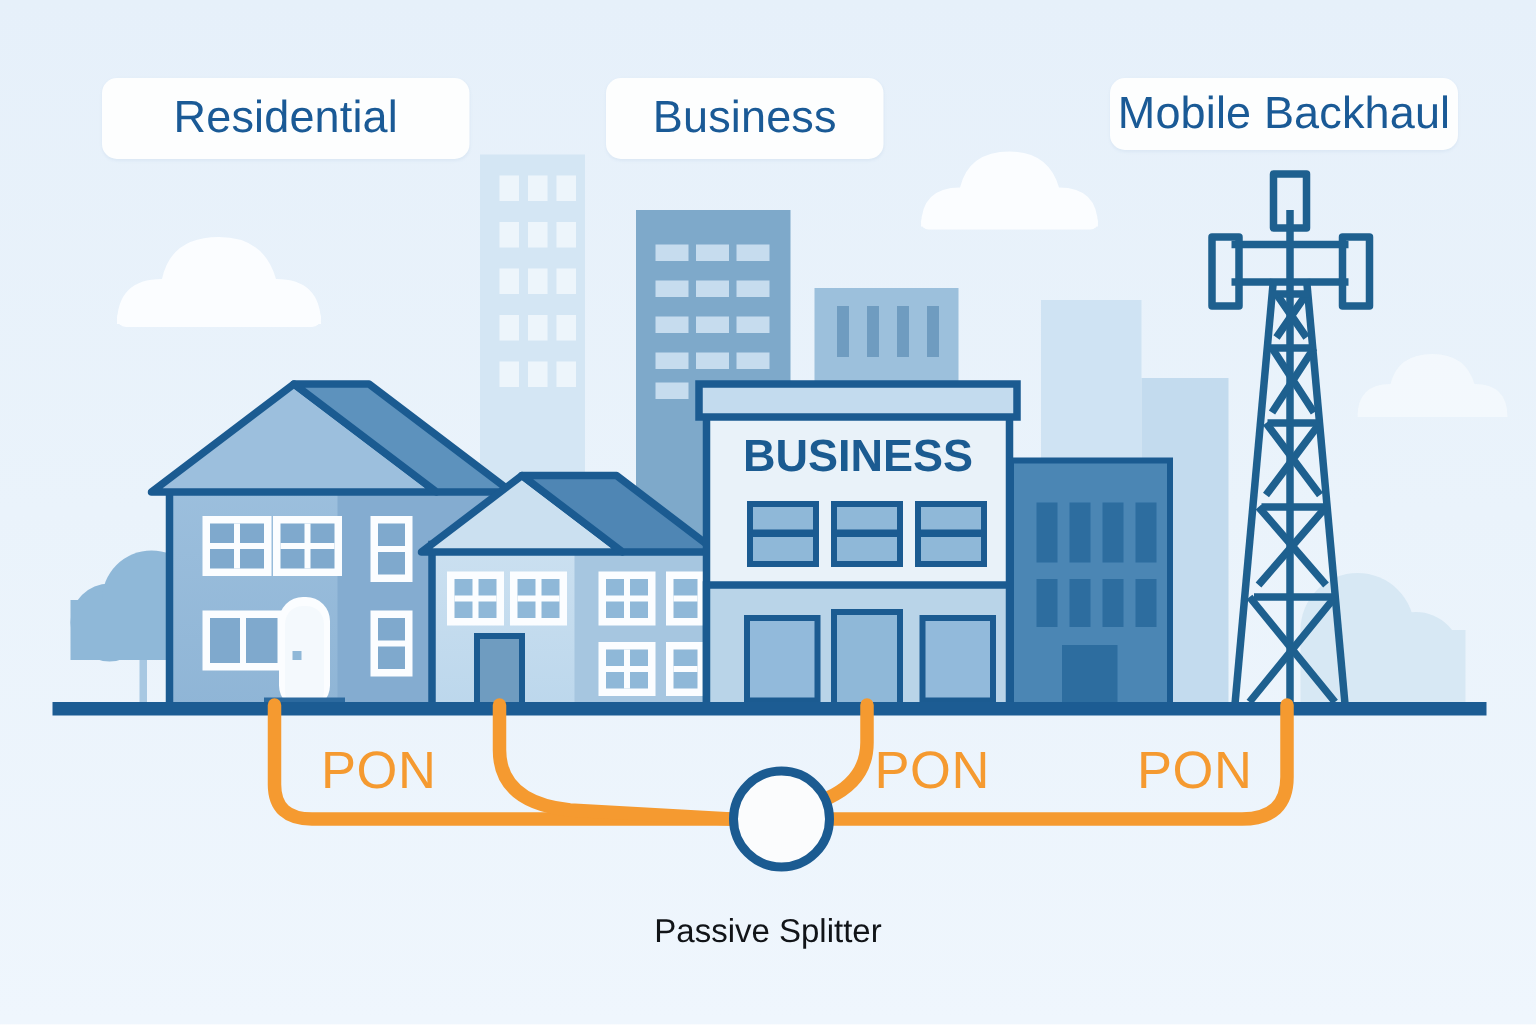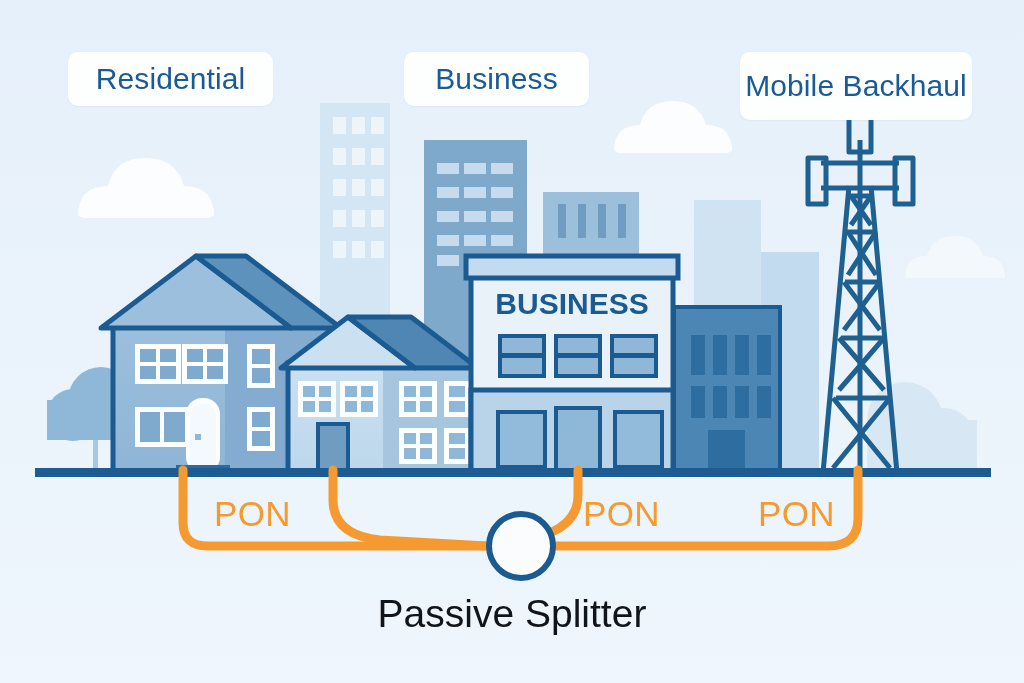--- a/index.html
+++ b/index.html
@@ -9,33 +9,33 @@
     background:linear-gradient(180deg,#e6f0fa 0%,#eaf3fb 45%,#eef5fc 100%);
   }
   #scene{position:absolute;inset:0;}
   .label-chip{
     position:absolute;background:#fdfefe;border-radius:10px;
     display:flex;align-items:center;justify-content:center;
     color:#1a5a96;font-size:30px;font-weight:400;letter-spacing:0.1px;
     box-shadow:0 1px 2px rgba(120,160,200,.10);
     white-space:nowrap;
   }
-  #chip-residential{left:68px;top:52px;width:205px;height:54px;}
+  #chip-residential{left:68px;top:52px;width:245px;height:54px;}
   #chip-business{left:404px;top:52px;width:185px;height:54px;}
-  #chip-mobile{left:740px;top:52px;width:232px;height:68px;}
+  #chip-mobile{left:740px;top:52px;width:232px;height:48px;}
   .pon-label{
     position:absolute;color:#f59a30;font-size:35px;font-weight:400;
     letter-spacing:.4px;
   }
   #pon-1{left:214px;top:494px;}
   #pon-2{left:583px;top:494px;}
   #pon-3{left:758px;top:494px;}
   #splitter-label{
-    position:absolute;left:0;right:0;top:592px;text-align:center;
-    color:#111418;font-size:39px;font-weight:400;
+    position:absolute;left:0;right:0;top:608px;text-align:center;
+    color:#111418;font-size:22px;font-weight:400;
   }
   #splitter-label span{display:inline-block;}
 </style>
 </head>
 <body>
 
 <div id="stage">
 
   <svg id="scene" viewBox="0 0 1024 683" width="1024" height="683">
     <defs>

